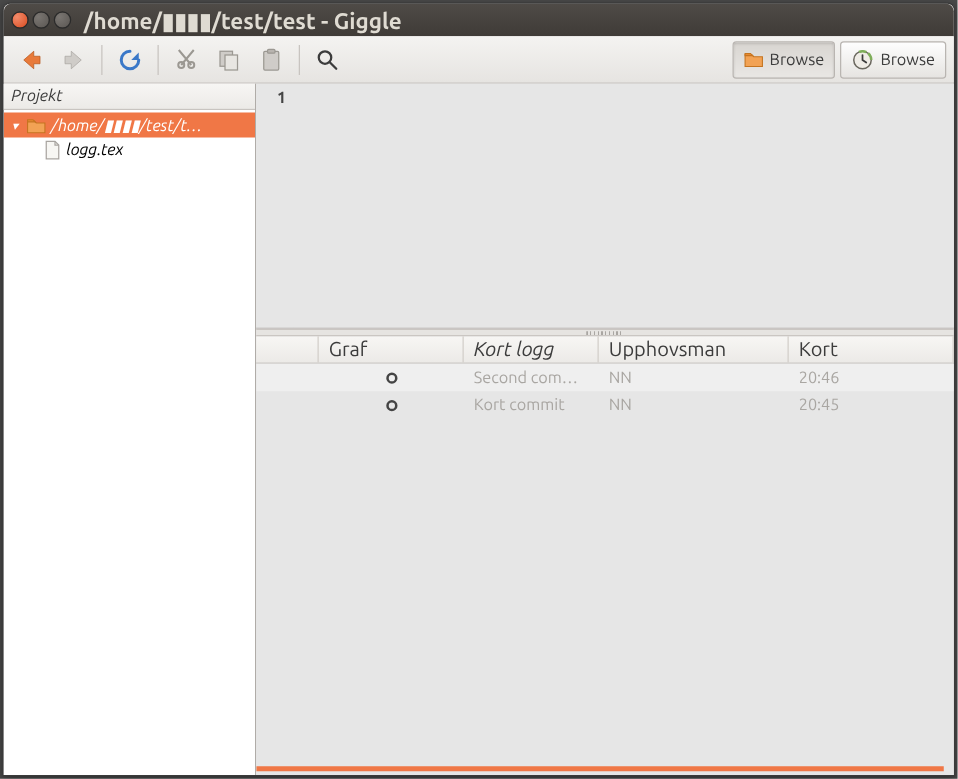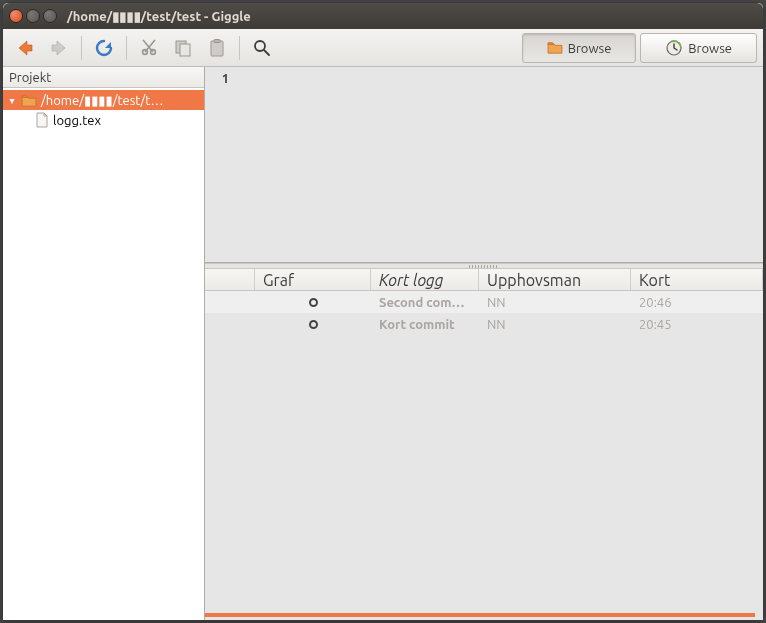--- a/index.html
+++ b/index.html
@@ -1,50 +1,50 @@
 <!DOCTYPE html>
 <html><head>
 <meta charset="utf-8">
 <style>
 * { box-sizing: border-box; margin: 0; padding: 0; font-family: "Ubuntu", "Segoe UI", sans-serif; }
 body { background: #4a4a4a; padding: 2px; width: 766px; height: 623px; overflow: hidden; }
 .window { background: #f2f1f0; border: 1px solid #3a3a3a; border-radius: 6px 6px 0 0; height: 100%; display: flex; flex-direction: column; box-shadow: 0 2px 8px rgba(0,0,0,0.4); }
-.titlebar { background: linear-gradient(#4f4b47, #3f3b37); height: 20px; display: flex; align-items: center; padding: 13px 6px; border-radius: 6px 6px 0 0; color: #dfdbd2; font-size: 13px; font-weight: bold; }
+.titlebar { background: linear-gradient(#4f4b47, #3f3b37); height: 20px; display: flex; align-items: center; padding: 13px 6px; border-radius: 6px 6px 0 0; color: #dfdbd2; font-size: 18px; font-weight: bold; }
 .tb-btns { display: flex; gap: 3px; margin-right: 10px; }
 .tb-btn { width: 14px; height: 14px; border-radius: 50%; border: 1px solid #2a2a2a; }
 .tb-close { background: radial-gradient(circle at 30% 30%, #f28b6b, #d94b1f); }
 .tb-min, .tb-max { background: radial-gradient(circle at 30% 30%, #7a7672, #5a5652); }
 .toolbar { height: 38px; background: linear-gradient(#f4f3f1, #e6e4e1); border-bottom: 1px solid #c0bcb8; display: flex; align-items: center; padding: 0 6px; gap: 2px; }
 .tbtn { width: 32px; height: 30px; display: flex; align-items: center; justify-content: center; border: 1px solid transparent; border-radius: 3px; cursor: pointer; }
 .tsep { width: 1px; height: 24px; background: #c8c4c0; margin: 0 4px; }
 .toolbar-right { margin-left: auto; display: flex; gap: 4px; }
-.rbtn { height: 30px; padding: 0 24px; display: flex; align-items: center; gap: 5px; border: 1px solid #b9b5b1; border-radius: 3px; background: linear-gradient(#fefefe, #e6e4e1); cursor: pointer; font-size: 13px; color: #3c3c3c; }
+.rbtn { height: 30px; padding: 0 8px; display: flex; align-items: center; gap: 5px; border: 1px solid #b9b5b1; border-radius: 3px; background: linear-gradient(#fefefe, #e6e4e1); cursor: pointer; font-size: 13px; color: #3c3c3c; }
 .rbtn.active { background: linear-gradient(#d8d5d1, #e9e7e4); box-shadow: inset 0 1px 2px rgba(0,0,0,0.15); }
 .content { flex: 1; display: flex; min-height: 0; }
-.sidebar { width: 202px; border-right: 1px solid #b0aca8; display: flex; flex-direction: column; background: #fff; }
+.sidebar { width: 202px; border-right: 1px solid #b0aca8; display: flex; flex-direction: column; background: #fff; font-style: italic; }
 .sb-head { background: linear-gradient(#f7f6f4, #eceae7); border-bottom: 1px solid #c8c4c0; padding: 3px 6px; font-size: 13px; color: #3c3c3c; }
 .tree { flex: 1; font-size: 13px; padding-top: 2px; overflow: auto; }
 .tree-item { display: flex; align-items: center; height: 20px; padding: 0 4px; gap: 4px; cursor: pointer; white-space: nowrap; overflow: hidden; }
 .tree-item.sel { background: #f07746; color: #fff; }
 .tree-item .exp { width: 10px; display: inline-flex; justify-content: center; font-size: 10px; }
 .tree-item.child { padding-left: 32px; }
 .main { flex: 1; display: flex; flex-direction: column; min-width: 0; }
 .editor { height: 196px; background: #e6e6e6; display: flex; border-bottom: 1px solid #b0aca8; }
 .gutter { width: 30px; background: #e6e6e6; text-align: right; padding: 4px 6px 0 0; color: #444; font-family: monospace; font-weight: bold; font-size: 13px; }
 .editor-body { flex: 1; background: #e6e6e6; }
 .hsplit { height: 6px; background: #e6e4e1; border-top: 1px solid #cac6c2; border-bottom: 1px solid #cac6c2; position: relative; cursor: row-resize; }
 .hsplit::after { content: ""; position: absolute; left: 50%; top: 1px; width: 30px; height: 3px; transform: translateX(-50%); background: repeating-linear-gradient(90deg, #a9a6a2 0 1px, transparent 1px 3px); }
 .logpane { flex: 1; display: flex; flex-direction: column; min-height: 0; }
 .log-head { display: flex; background: linear-gradient(#f7f6f4, #eceae7); border-bottom: 1px solid #c8c4c0; height: 22px; font-size: 16px; color: #3c3c3c; }
 .lh-cell { border-right: 1px solid #d2cec9; padding: 2px 8px; display: flex; align-items: center; }
 .lh0 { width: 50px; } .lh1 { width: 116px; } .lh2 { width: 108px; font-style: italic; } .lh3 { width: 152px; } .lh4 { flex: 1; }
 .log-body { flex: 1; background: #e6e6e6; overflow: auto; position: relative; }
 .log-row { display: flex; height: 22px; align-items: center; font-size: 13px; color: #a9a6a2; }
 .log-row.alt { background: #efefef; }
-.lc0 { width: 50px; } .lc1 { width: 116px; display:flex; justify-content:center; } .lc2 { width: 108px; padding-left:8px; overflow:hidden; text-overflow:ellipsis; white-space:nowrap;font-weight:bold; } .lc3 { width: 152px; padding-left:8px; } .lc4 { flex:1; padding-left:8px; }
+.lc0 { width: 50px; } .lc1 { width: 116px; display:flex; justify-content:center; } .lc2 { width: 108px; padding-left:8px; overflow:hidden; text-overflow:ellipsis; white-space:nowrap; } .lc3 { width: 152px; padding-left:8px; } .lc4 { flex:1; padding-left:8px; }
 .commit-dot { width: 9px; height: 9px; border: 2px solid #444; border-radius: 50%; }
 .bottom-bar { height: 4px; background: #f07746; margin: 0 8px 1px 0; }
 .icon-folder { width: 16px; height: 13px; }
 .icon-file { width: 14px; height: 16px; }
 svg { display: block; }
 </style>
 </head>
 <body>
 
 <div class="window">

